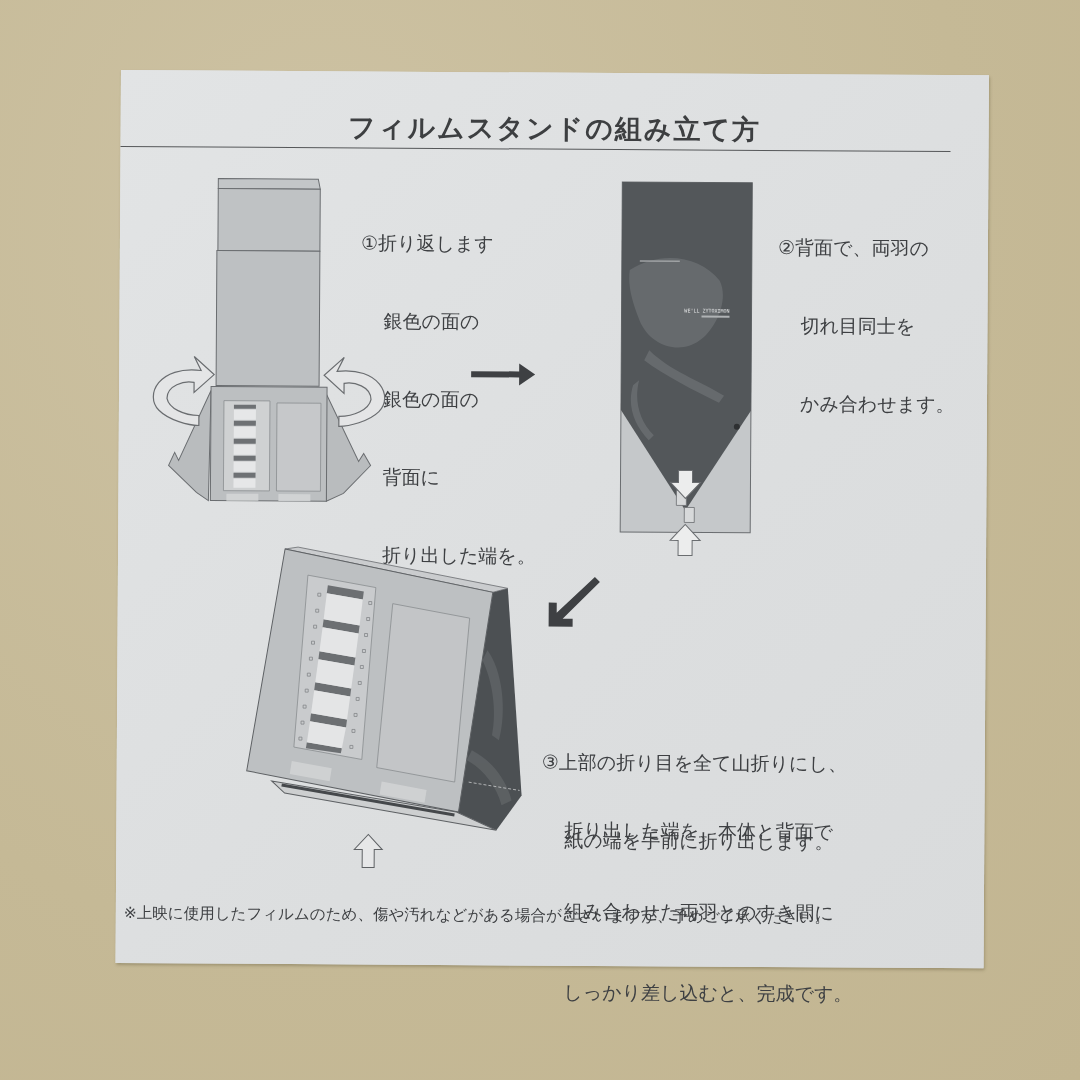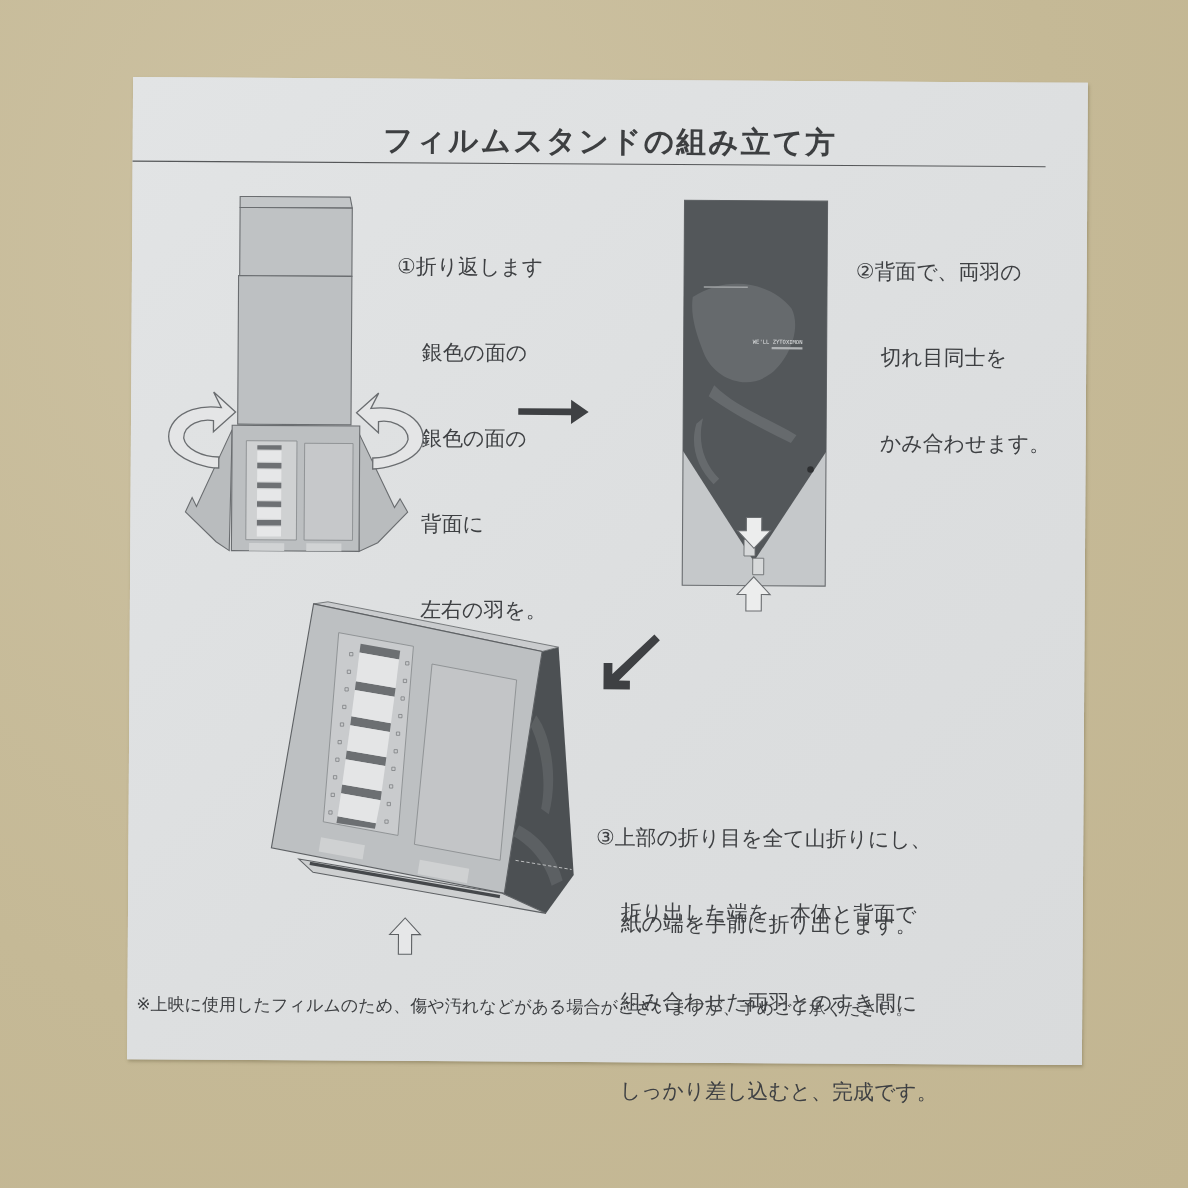--- a/index.html
+++ b/index.html
@@ -49,21 +49,21 @@
 <div class="paper">
 
   <div class="title">フィルムスタンドの組み立て方</div>
   <div class="title-rule"></div>
 
   <div class="step-text step1">
     <span class="line"><span>①</span><span>折り返します</span></span>
     <span class="line indent">銀色の面の</span>
     <span class="line indent">銀色の面の</span>
     <span class="line indent">背面に</span>
-    <span class="line indent">左右の羽を。</span>
+    <span class="line indent">折り出した端を。</span>
   </div>
 
   <div class="step-text step2">
     <span class="line"><span>②</span><span>背面で、両羽の</span></span>
     <span class="line indent">切れ目同士を</span>
     <span class="line indent">かみ合わせます。</span>
   </div>
 
   <div class="step-text step3">
     <span class="line"><span>③</span><span>上部の折り目を全て山折りにし、</span></span>

